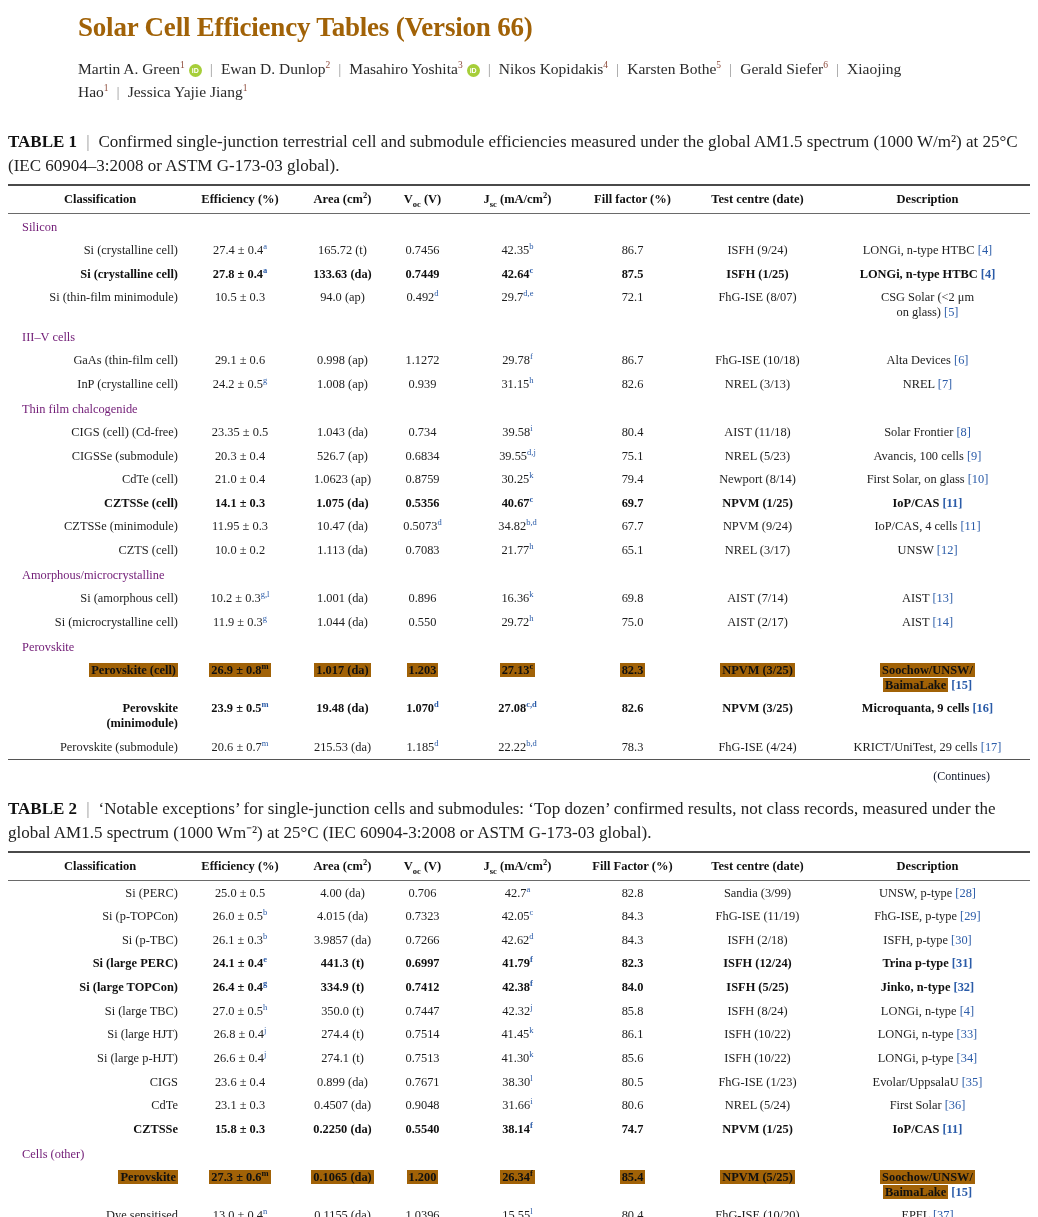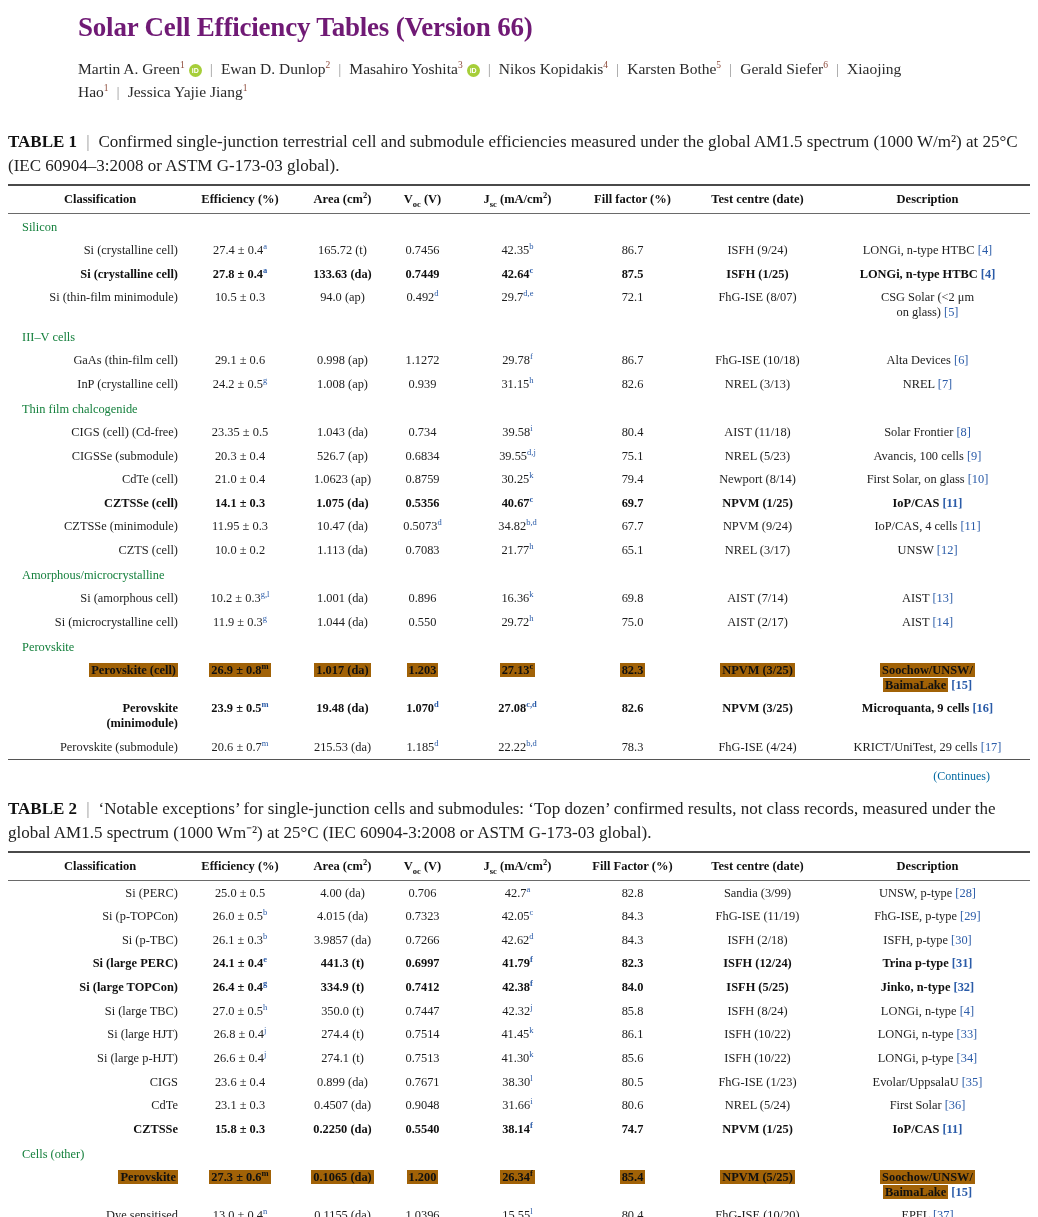--- a/index.html
+++ b/index.html
@@ -6,21 +6,21 @@
   html,body { background:#ffffff; }
   body {
     width:1038px; height:1217px; overflow:hidden;
     font-family:"Liberation Serif", serif;
     color:#1d1d1d;
   }
   .page { width:1038px; height:1217px; position:relative; padding-top:10px; }
 
   h1.title {
     margin:2px 0 0 78px;
-    font-size:27px; font-weight:700; color:#701a75;
+    font-size:27px; font-weight:700; color:#a16207;
     letter-spacing:-0.2px;
   }
   .authors {
     margin:14px 78px 0 78px; width:880px;
     font-size:15.5px; line-height:1.5; color:#2a2a2a;
   }
   .authors sup { font-size:9.5px; color:#8d4a3a; line-height:0; }
   .sep { color:#9a9a9a; margin:0 8px; }
   .orcid {
     display:inline-block; width:13px; height:13px; border-radius:50%;
@@ -51,31 +51,31 @@
     font-size:12.5px; font-weight:bold; color:#111;
     padding:6px 2px; text-align:center; vertical-align:bottom;
   }
   table.dtable thead th:first-child { text-align:center; padding-left:14px; }
   table.dtable.t0 { border-bottom:1.5px solid #555; }
   table.dtable.t1 { border-bottom:2.5px solid #4a4a4a; }
 
   td { font-size:12.4px; color:#1d1d1d; text-align:center;
        vertical-align:top; padding:4.5px 2px; line-height:1.18; }
   td.cls { text-align:right; padding-left:26px; }
-  tr.section-row td { text-align:left; padding:6px 0 4px 14px; color:#15803d; }
+  tr.section-row td { text-align:left; padding:6px 0 4px 14px; color:#701a75; }
   tr.bold td { font-weight:bold; color:#101010; }
 
   sup.bsup { font-size:8.5px; color:#2a5ba8; line-height:0; }
   .hl { background:#a16207; padding:0 2px; }
   .hl sup.bsup { color:inherit; }
   .ref { color:#2a5ba8; }
   th sub { font-size:8.5px; line-height:0; }
   th sup { font-size:8.5px; line-height:0; }
 
-  .continues { text-align:right; margin:9px 48px 0 0; font-size:12px; color:#0369a1; }
+  .continues { text-align:right; margin:9px 48px 0 0; font-size:12px; color:#0f172a; }
 </style>
 </head>
 <body>
 
 <div class="page">
   <h1 class="title">Solar Cell Efficiency Tables (Version 66)</h1>
   <div class="authors" id="authors"><span class="author">Martin A. Green<sup>1</sup></span><span class="orcid">iD</span><span class="sep">|</span><span class="author">Ewan D. Dunlop<sup>2</sup></span><span class="sep">|</span><span class="author">Masahiro Yoshita<sup>3</sup></span><span class="orcid">iD</span><span class="sep">|</span><span class="author">Nikos Kopidakis<sup>4</sup></span><span class="sep">|</span><span class="author">Karsten Bothe<sup>5</sup></span><span class="sep">|</span><span class="author">Gerald Siefer<sup>6</sup></span><span class="sep">|</span><span class="author">Xiaojing Hao<sup>1</sup></span><span class="sep">|</span><span class="author">Jessica Yajie Jiang<sup>1</sup></span></div>
   <div id="tables">
       <div class="caption c1"><span class="cap-label">TABLE 1</span><span class="cap-div">|</span><span class="cap-text">Confirmed single-junction terrestrial cell and submodule efficiencies measured under the global AM1.5 spectrum (1000 W/m²) at 25°C (IEC 60904–3:2008 or ASTM G-173-03 global).</span></div>
       <table class="dtable t0">

